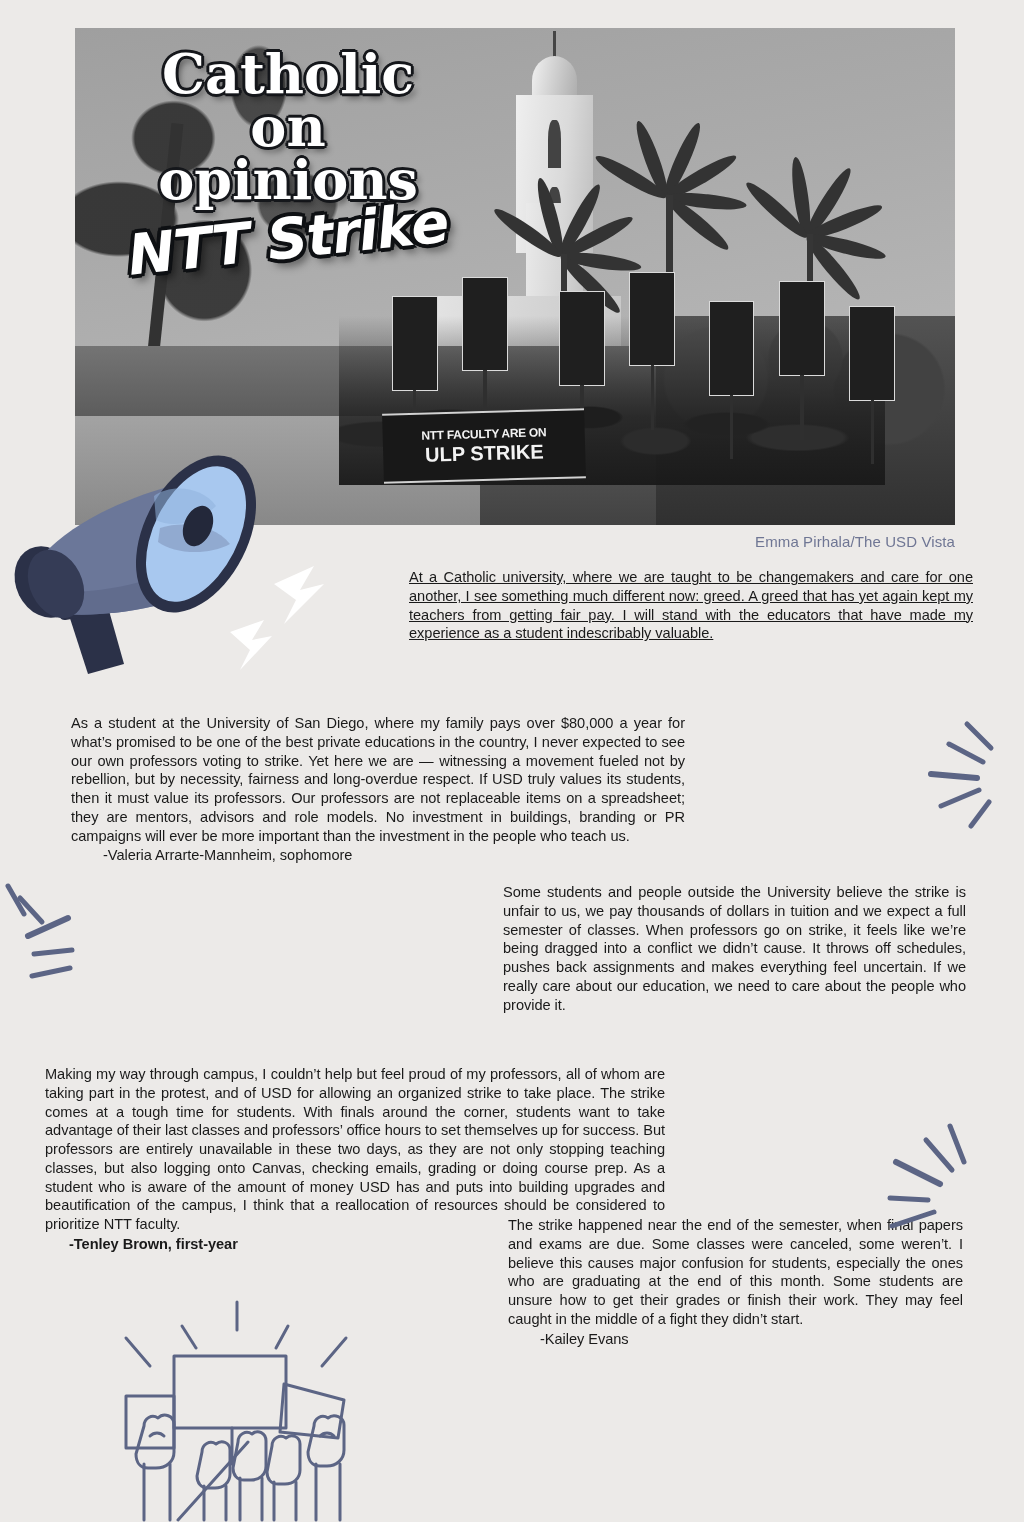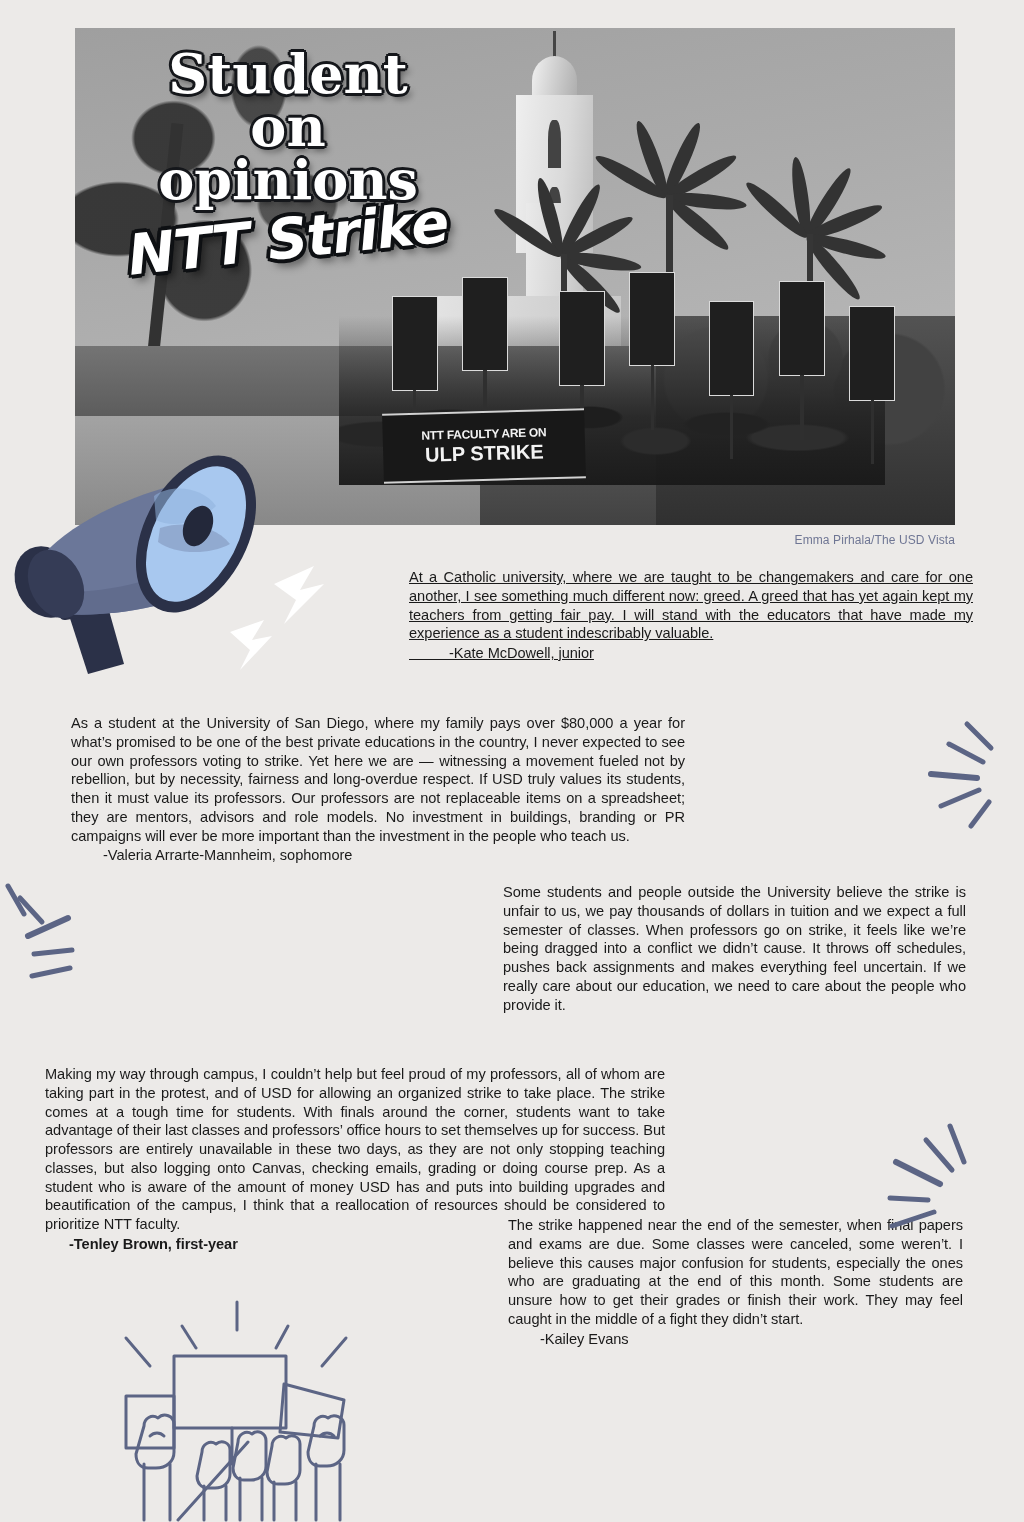--- a/index.html
+++ b/index.html
@@ -240,21 +240,21 @@
       3px 3px 0 #0e1013, -3px 3px 0 #0e1013, 3px -3px 0 #0e1013, -3px -3px 0 #0e1013,
       0 4px 0 #0e1013, 4px 0 0 #0e1013, 0 -4px 0 #0e1013, -4px 0 0 #0e1013,
       5px 7px 8px rgba(0,0,0,.5);
   }
 
   
   .caption {
     position: absolute;
     right: 69px;
     top: 533px;
-    font-size: 12px;
+    font-size: 15px;
     color: #6f7694;
     letter-spacing: .1px;
   }
 
   
   .quote {
     position: absolute;
     font-size: 14.6px;
     line-height: 1.285;
     color: #1a1a1a;
@@ -361,21 +361,21 @@
       <div class="sign" style="left:88%; top:56%;"></div>
 
       <div class="banner">
         <span class="banner-l1">NTT FACULTY ARE ON</span>
         <span class="banner-l2">ULP STRIKE</span>
       </div>
     </div>
   </div>
 
   <div class="hero-title">
-    <div class="title-serif">Student</div>
+    <div class="title-serif">Catholic</div>
     <div class="title-serif">on</div>
     <div class="title-serif">opinions</div>
     <div class="title-script">NTT Strike</div>
   </div>
 
   <div class="caption">Emma Pirhala/The USD Vista</div>
 
   <div class="megaphone">
     <svg viewBox="0 0 340 275" width="340" height="275" aria-hidden="true">
       <g>
@@ -403,21 +403,20 @@
       </g>
       <g fill="#ffffff">
         <path d="M272 160 L312 142 L298 166 L322 160 L282 200 L294 176 Z"></path>
         <path d="M228 208 L262 196 L250 216 L270 212 L238 246 L248 226 Z"></path>
       </g>
     </svg>
   </div>
 
   <div class="quote" id="q-kate">
     <p>At a Catholic university, where we are taught to be changemakers and care for one another, I see something much different now: greed. A greed that has yet again kept my teachers from getting fair pay. I will stand with the educators that have made my experience as a student indescribably valuable.</p>
-    <span class="attr">          -Kate McDowell, junior</span>
   </div>
 
   <div class="quote" id="q-valeria">
     <p>As a student at the University of San Diego, where my family pays over $80,000 a year for what’s promised to be one of the best private educations in the country, I never expected to see our own professors voting to strike. Yet here we are — witnessing a movement fueled not by rebellion, but by necessity, fairness and long-overdue respect. If USD truly values its students, then it must value its professors. Our professors are not replaceable items on a spreadsheet; they are mentors, advisors and role models. No investment in buildings, branding or PR campaigns will ever be more important than the investment in the people who teach us.</p>
     <span class="attr">        -Valeria Arrarte-Mannheim, sophomore</span>
   </div>
 
   <div class="quote" id="q-youseong">
     <p>Some students and people outside the University believe the strike is unfair to us, we pay thousands of dollars in tuition and we expect a full semester of classes. When professors go on strike, it feels like we’re being dragged into a conflict we didn’t cause. It throws off schedules, pushes back assignments and makes everything feel uncertain. If we really care about our education, we need to care about the people who provide it.</p>
   </div>

